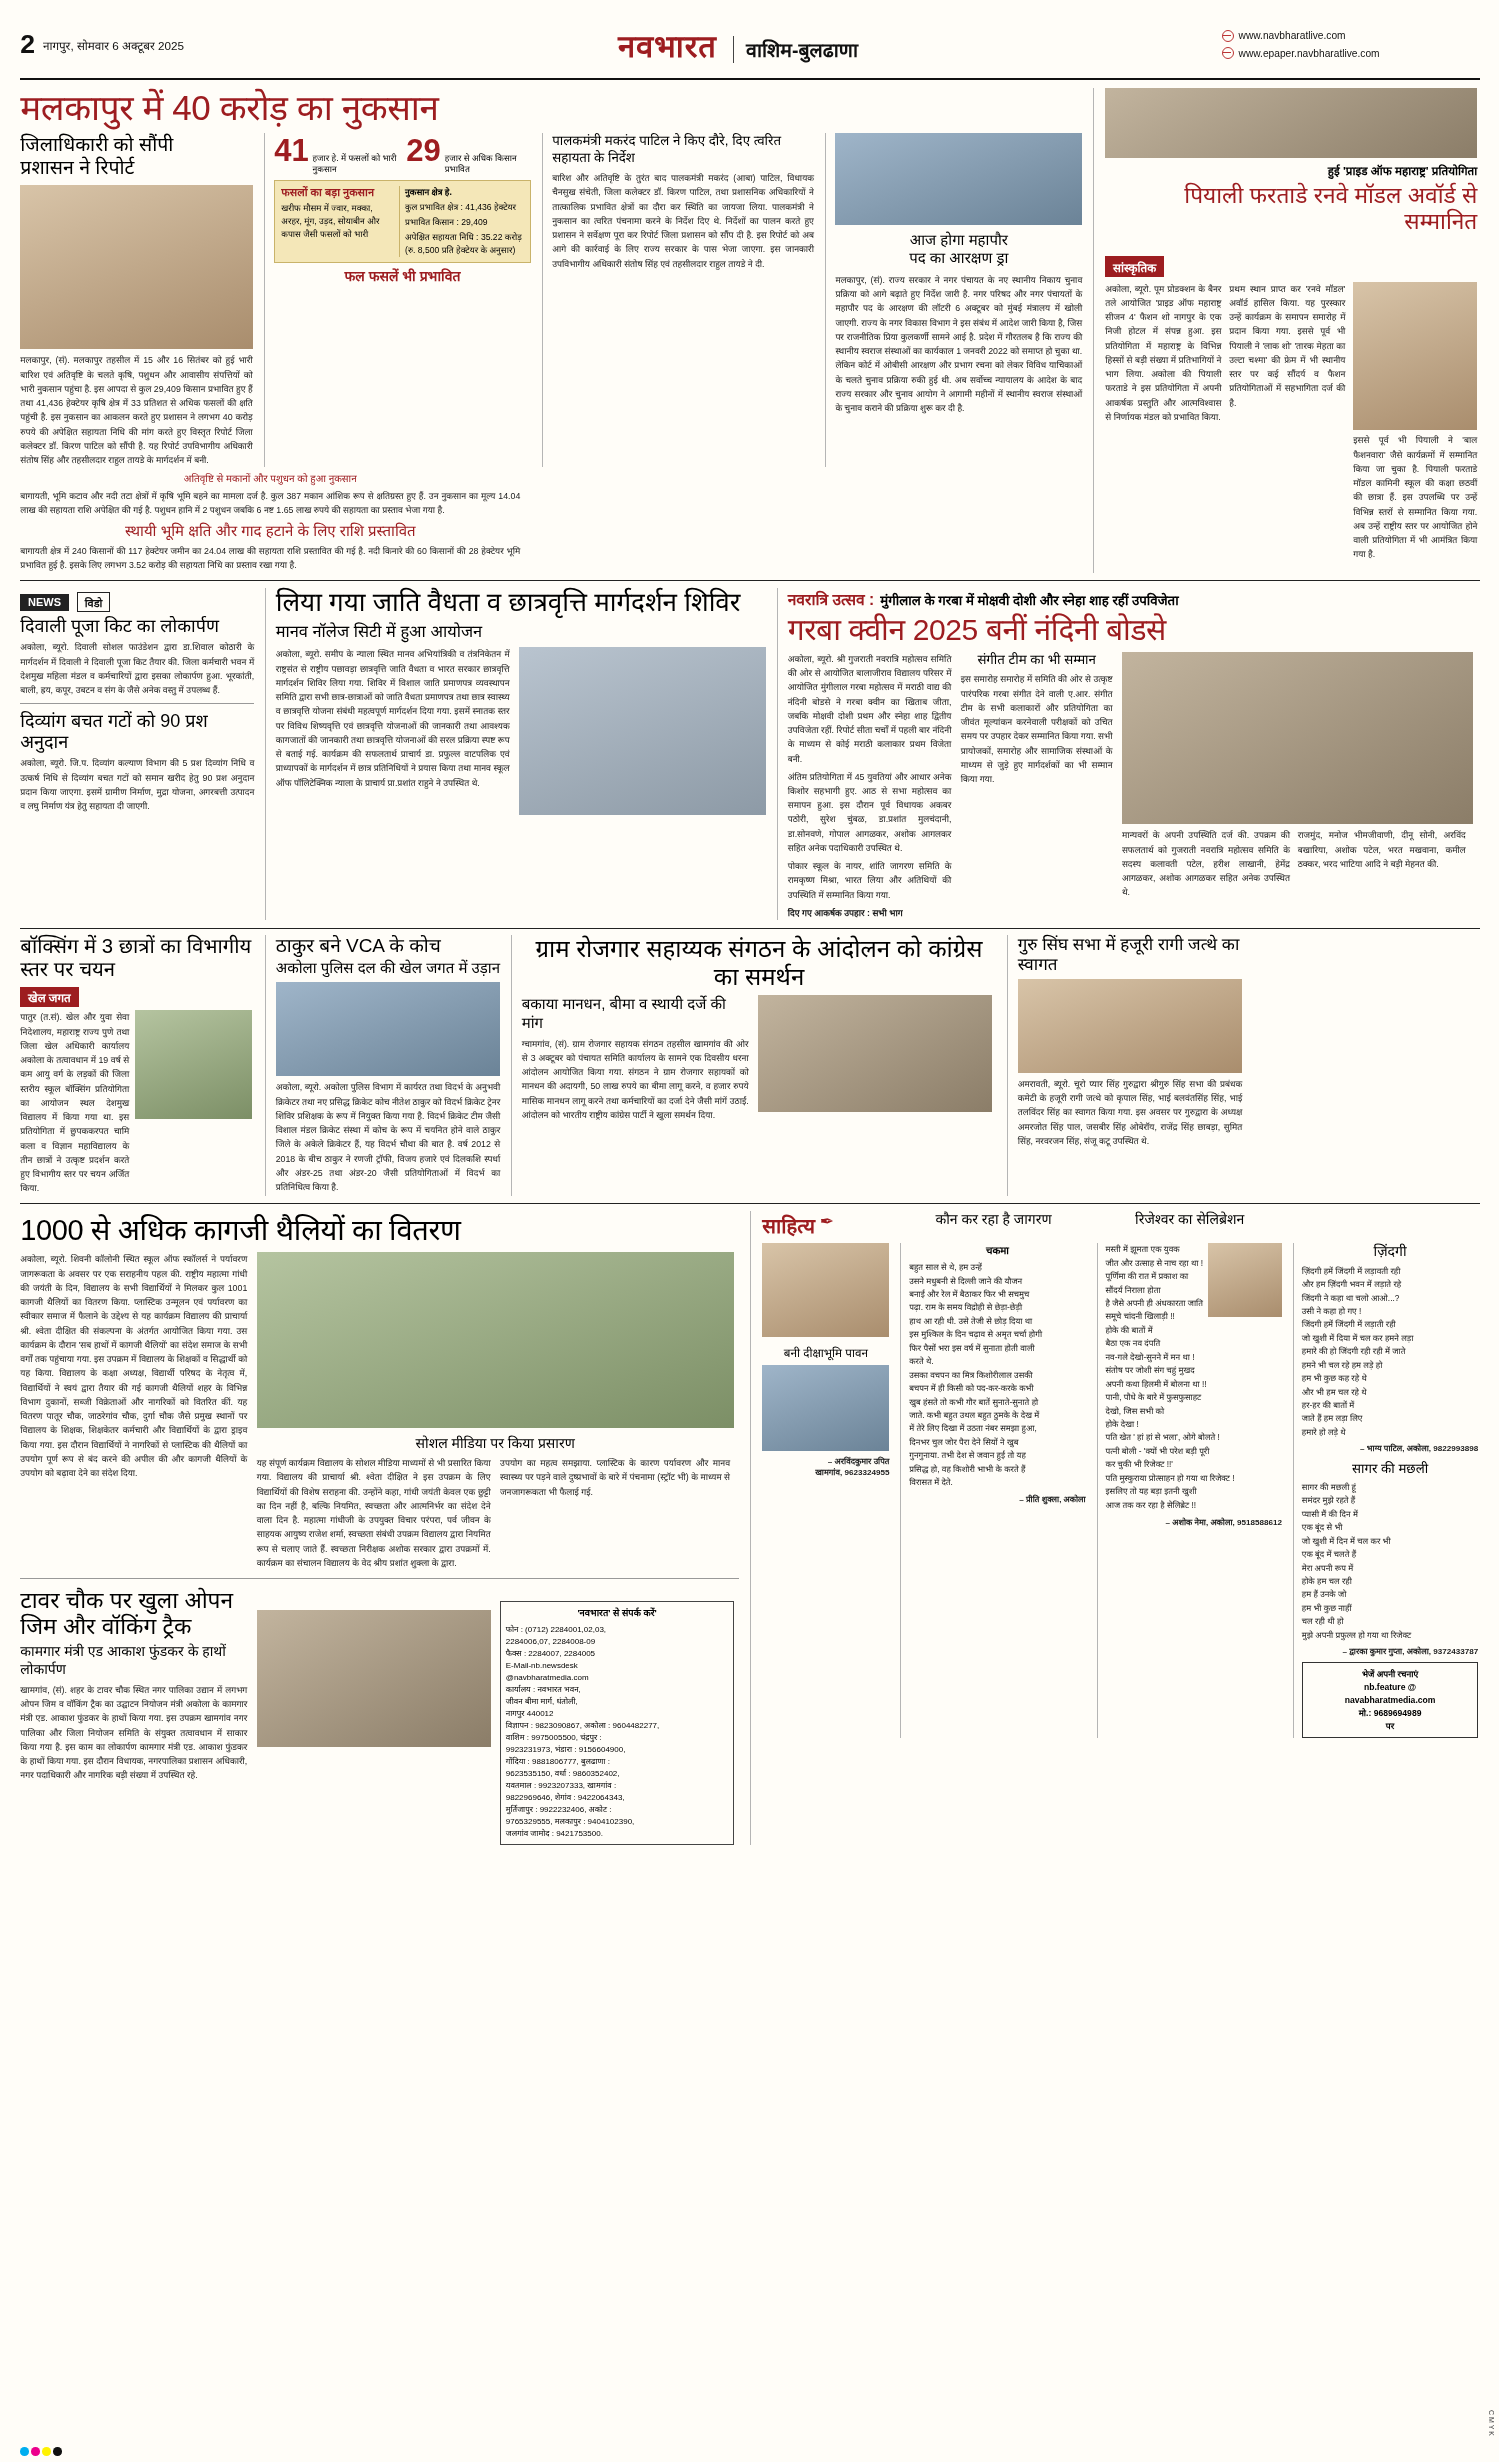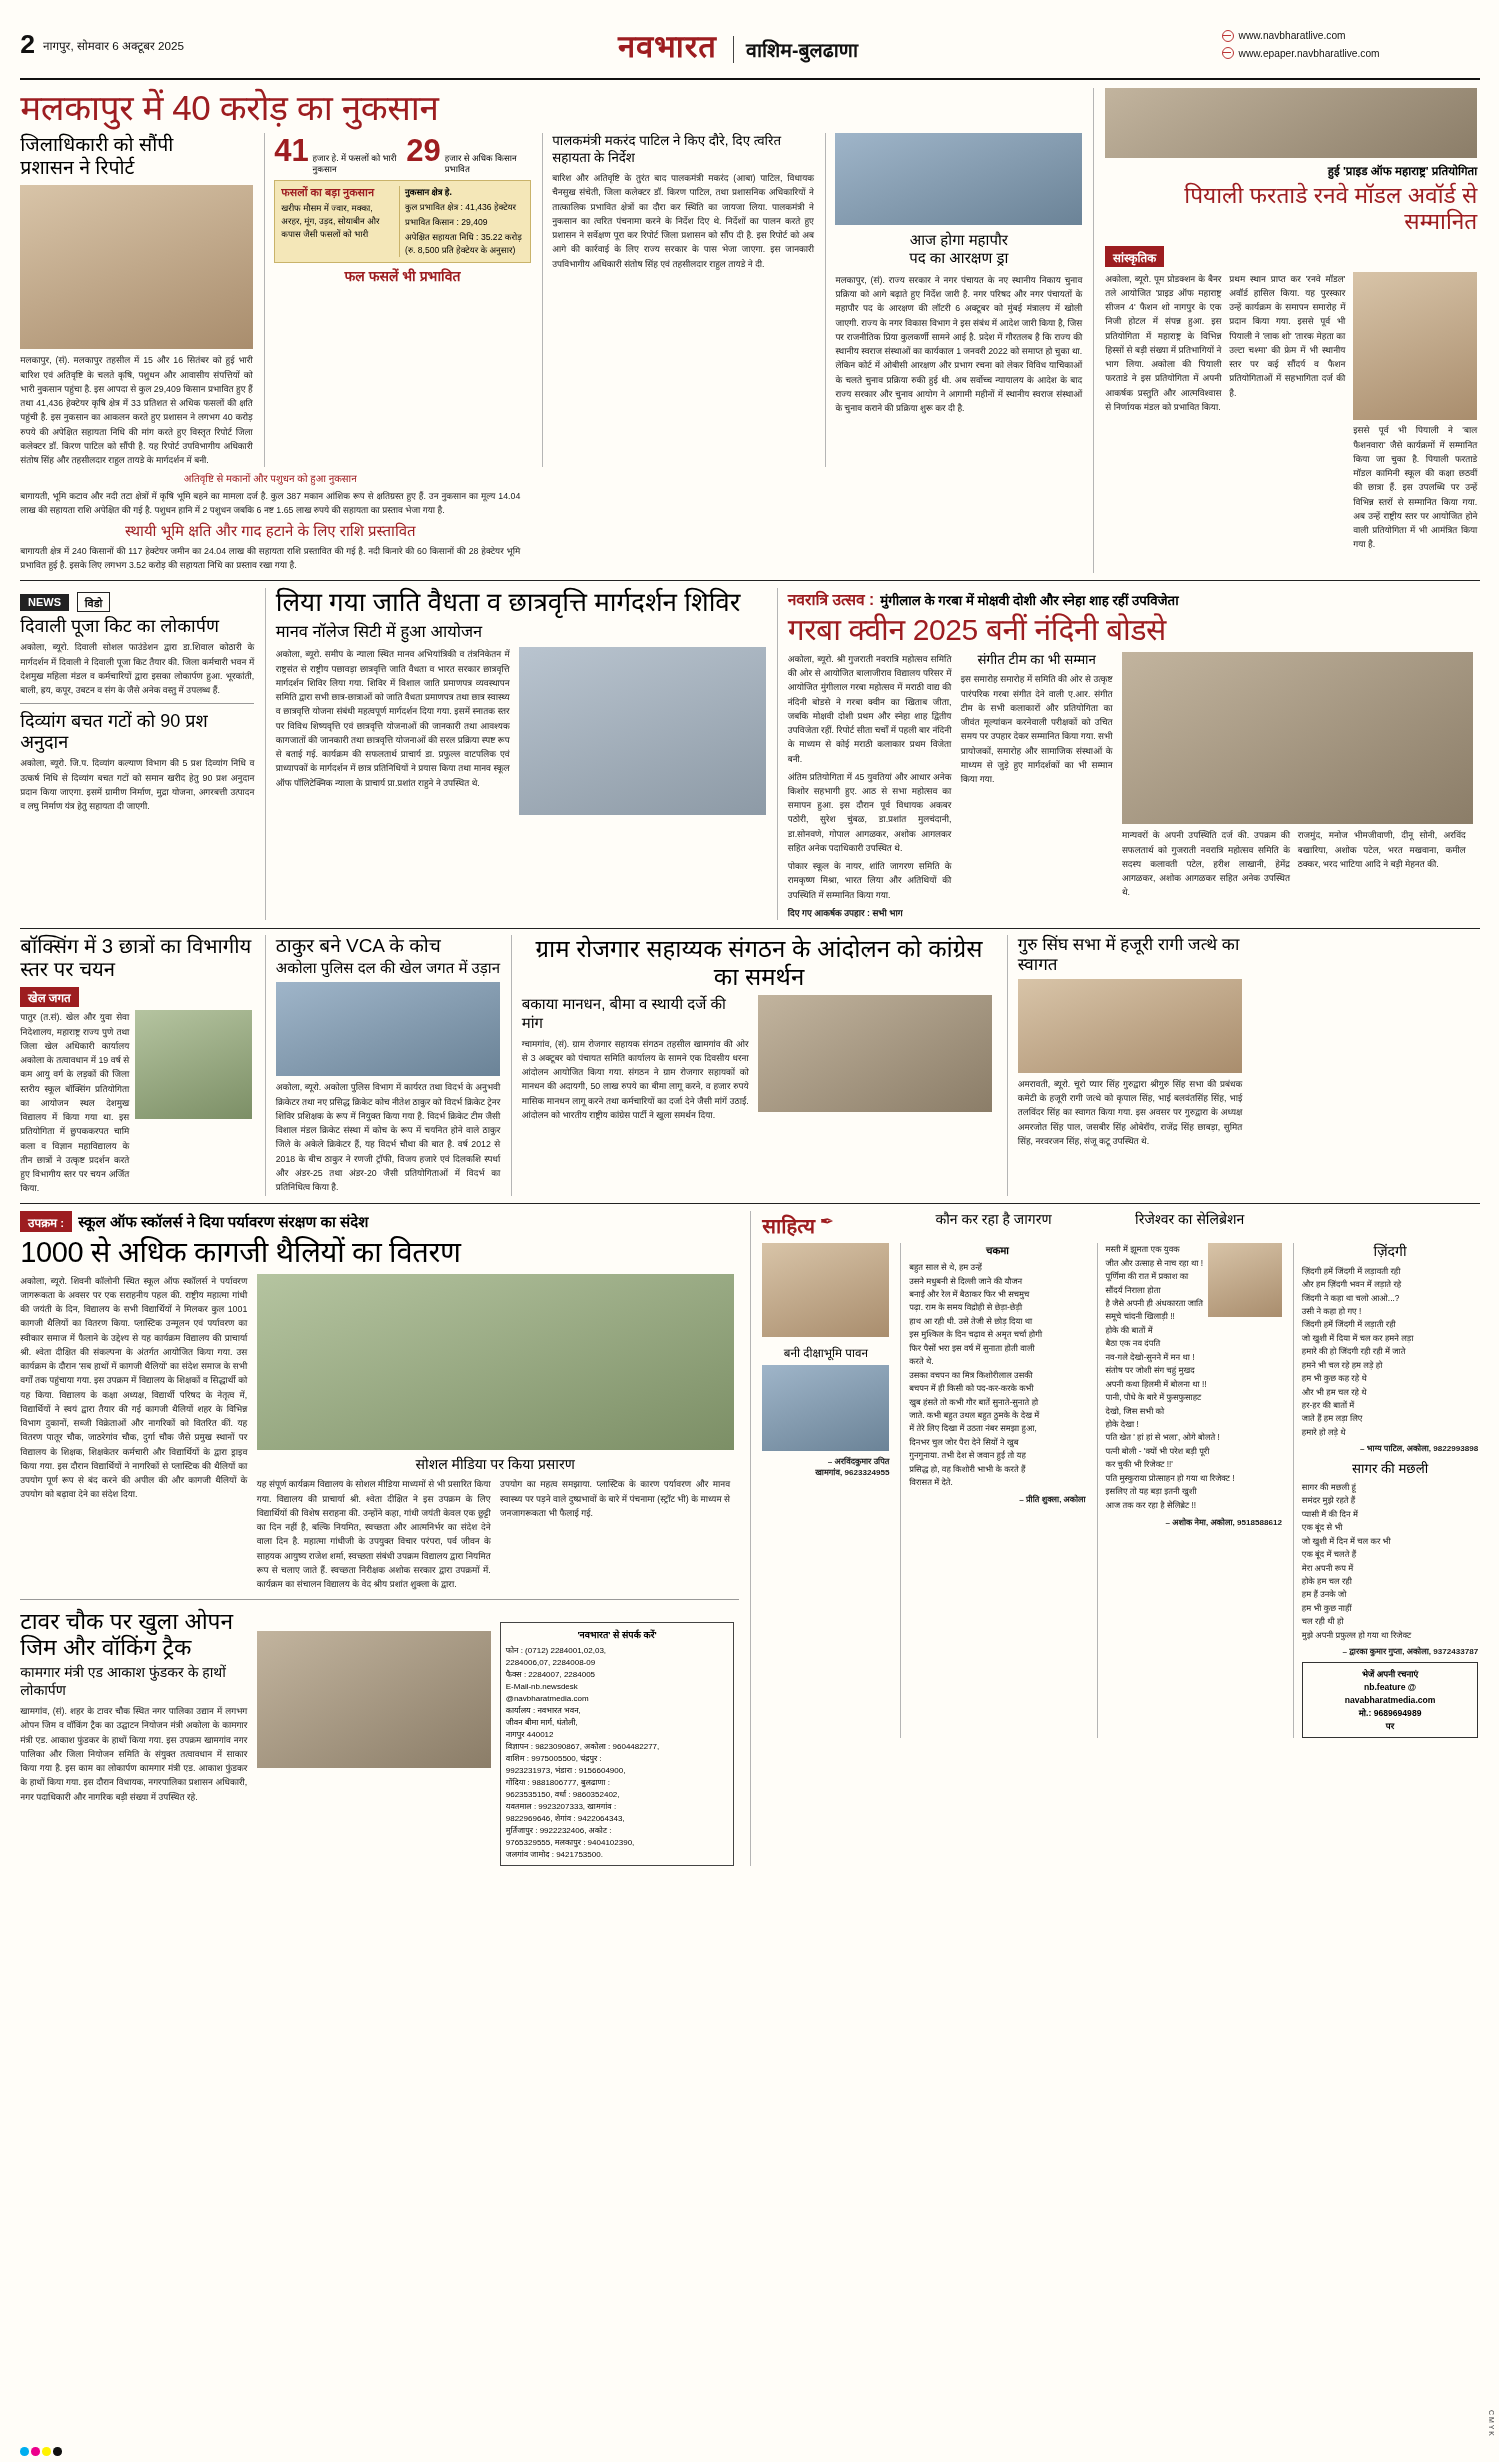--- a/index.html
+++ b/index.html
@@ -142,21 +142,21 @@
           <div class="sub-head hl" style="font-size:15px;text-align:center;margin-top:4.7px;">स्थायी भूमि क्षति और गाद हटाने के लिए राशि प्रस्तावित</div>
           <div class="body-txt" style="margin-top:3.1px;">बागायती क्षेत्र में 240 किसानों की 117 हेक्टेयर जमीन का 24.04 लाख की सहायता राशि प्रस्तावित की गई है. नदी किनारे की 60 किसानों की 28 हेक्टेयर भूमि प्रभावित हुई है. इसके लिए लगभग 3.52 करोड़ की सहायता निधि का प्रस्ताव रखा गया है.</div>
         </div>
       </div>
     </div>
 
     <div class="col vline" style="width:384px;padding-left:11px;">
       <div class="photo grp" style="height:70px;"></div>
       <div style="text-align:right;font-size:11.7px;font-weight:bold;margin-top:4.7px;">हुई 'प्राइड ऑफ महाराष्ट्र' प्रतियोगिता</div>
       <div class="mid-head hl" style="text-align:right;font-size:22.7px;margin-top:3.1px;">पियाली फरताडे रनवे मॉडल अवॉर्ड से सम्मानित</div>
-      <div style="display:flex;gap:6.2px;align-items:flex-end;margin-top:12px;">
+      <div style="display:flex;gap:6.2px;align-items:flex-end;margin-top:22px;">
         <span class="tag-red">सांस्कृतिक</span>
       </div>
       <div style="display:flex;gap:7.8px;margin-top:4.7px;">
         <div style="width:117px;">
           <div class="body-txt">अकोला, ब्यूरो. पूम प्रोडक्शन के बैनर तले आयोजित 'प्राइड ऑफ महाराष्ट्र सीजन 4' फैशन शो नागपुर के एक निजी होटल में संपन्न हुआ. इस प्रतियोगिता में महाराष्ट्र के विभिन्न हिस्सों से बड़ी संख्या में प्रतिभागियों ने भाग लिया. अकोला की पियाली फरताडे ने इस प्रतियोगिता में अपनी आकर्षक प्रस्तुति और आत्मविश्वास से निर्णायक मंडल को प्रभावित किया.</div>
         </div>
         <div style="width:117px;">
           <div class="body-txt">प्रथम स्थान प्राप्त कर 'रनवे मॉडल' अवॉर्ड हासिल किया. यह पुरस्कार उन्हें कार्यक्रम के समापन समारोह में प्रदान किया गया. इससे पूर्व भी पियाली ने 'लाक शो' 'तारक मेहता का उल्टा चश्मा' की फ्रेम में भी स्थानीय स्तर पर कई सौंदर्य व फैशन प्रतियोगिताओं में सहभागिता दर्ज की है.</div>
         </div>
         <div style="width:125px;">
@@ -274,24 +274,20 @@
         </div>
       </div>
     </div>
   </div>
 
   <div class="pad" style="margin-top:7.8px;">
     <div class="rule"></div>
     <div style="display:flex;gap:11px;margin-top:6.2px;">
 
       <div style="width:719px;">
-        <div style="display:flex;align-items:baseline;gap:6.2px;">
-          <span class="tag-red">उपक्रम :</span>
-          <span style="font-size:15px;font-weight:bold;">स्कूल ऑफ स्कॉलर्स ने दिया पर्यावरण संरक्षण का संदेश</span>
-        </div>
         <div class="big-head" style="font-size:29px;margin-top:3.9px;">1000 से अधिक कागजी थैलियों का वितरण</div>
         <div style="display:flex;gap:9.4px;margin-top:5.5px;">
           <div style="width:227px;">
             <div class="body-txt">अकोला, ब्यूरो. शिवनी कॉलोनी स्थित स्कूल ऑफ स्कॉलर्स ने पर्यावरण जागरूकता के अवसर पर एक सराहनीय पहल की. राष्ट्रीय महात्मा गांधी की जयंती के दिन, विद्यालय के सभी विद्यार्थियों ने मिलकर कुल 1001 कागजी थैलियों का वितरण किया. प्लास्टिक उन्मूलन एवं पर्यावरण का स्वीकार समाज में फैलाने के उद्देश्य से यह कार्यक्रम विद्यालय की प्राचार्या श्री. श्वेता दीक्षित की संकल्पना के अंतर्गत आयोजित किया गया. उस कार्यक्रम के दौरान 'सब हाथों में कागजी थैलियों' का संदेश समाज के सभी वर्गों तक पहुंचाया गया. इस उपक्रम में विद्यालय के शिक्षकों व सिद्धार्थी को यह किया. विद्यालय के कक्षा अध्यक्ष, विद्यार्थी परिषद के नेतृत्व में, विद्यार्थियों ने स्वयं द्वारा तैयार की गई कागजी थैलियों शहर के विभिन्न विभाग दुकानों, सब्जी विक्रेताओं और नागरिकों को वितरित कीं. यह वितरण पातूर चौक, जाठरेगांव चौक, दुर्गा चौक जैसे प्रमुख स्थानों पर विद्यालय के शिक्षक, शिक्षकेतर कर्मचारी और विद्यार्थियों के द्वारा ड्राइव किया गया. इस दौरान विद्यार्थियों ने नागरिकों से प्लास्टिक की थैलियों का उपयोग पूर्ण रूप से बंद करने की अपील की और कागजी थैलियों के उपयोग को बढ़ावा देने का संदेश दिया.</div>
           </div>
           <div style="width:477px;">
             <div class="photo green" style="height:176px;"></div>
             <div class="sub-head" style="text-align:center;font-size:14px;margin-top:6.2px;">सोशल मीडिया पर किया प्रसारण</div>
             <div style="display:flex;gap:9.4px;margin-top:3.9px;">
               <div style="width:234px;" class="body-txt">यह संपूर्ण कार्यक्रम विद्यालय के सोशल मीडिया माध्यमों से भी प्रसारित किया गया. विद्यालय की प्राचार्या श्री. श्वेता दीक्षित ने इस उपक्रम के लिए विद्यार्थियों की विशेष सराहना की. उन्होंने कहा, गांधी जयंती केवल एक छुट्टी का दिन नहीं है, बल्कि नियमित, स्वच्छता और आत्मनिर्भर का संदेश देने वाला दिन है. महात्मा गांधीजी के उपयुक्त विचार परंपरा, पर्व जीवन के साहयक आयुष्य राजेश शर्मा, स्वच्छता संबंधी उपक्रम विद्यालय द्वारा नियमित रूप से चलाए जाते हैं. स्वच्छता निरीक्षक अशोक सरकार द्वारा उपक्रमों में. कार्यक्रम का संचालन विद्यालय के वेद श्रीय प्रशांत शुक्ला के द्वारा.</div>

